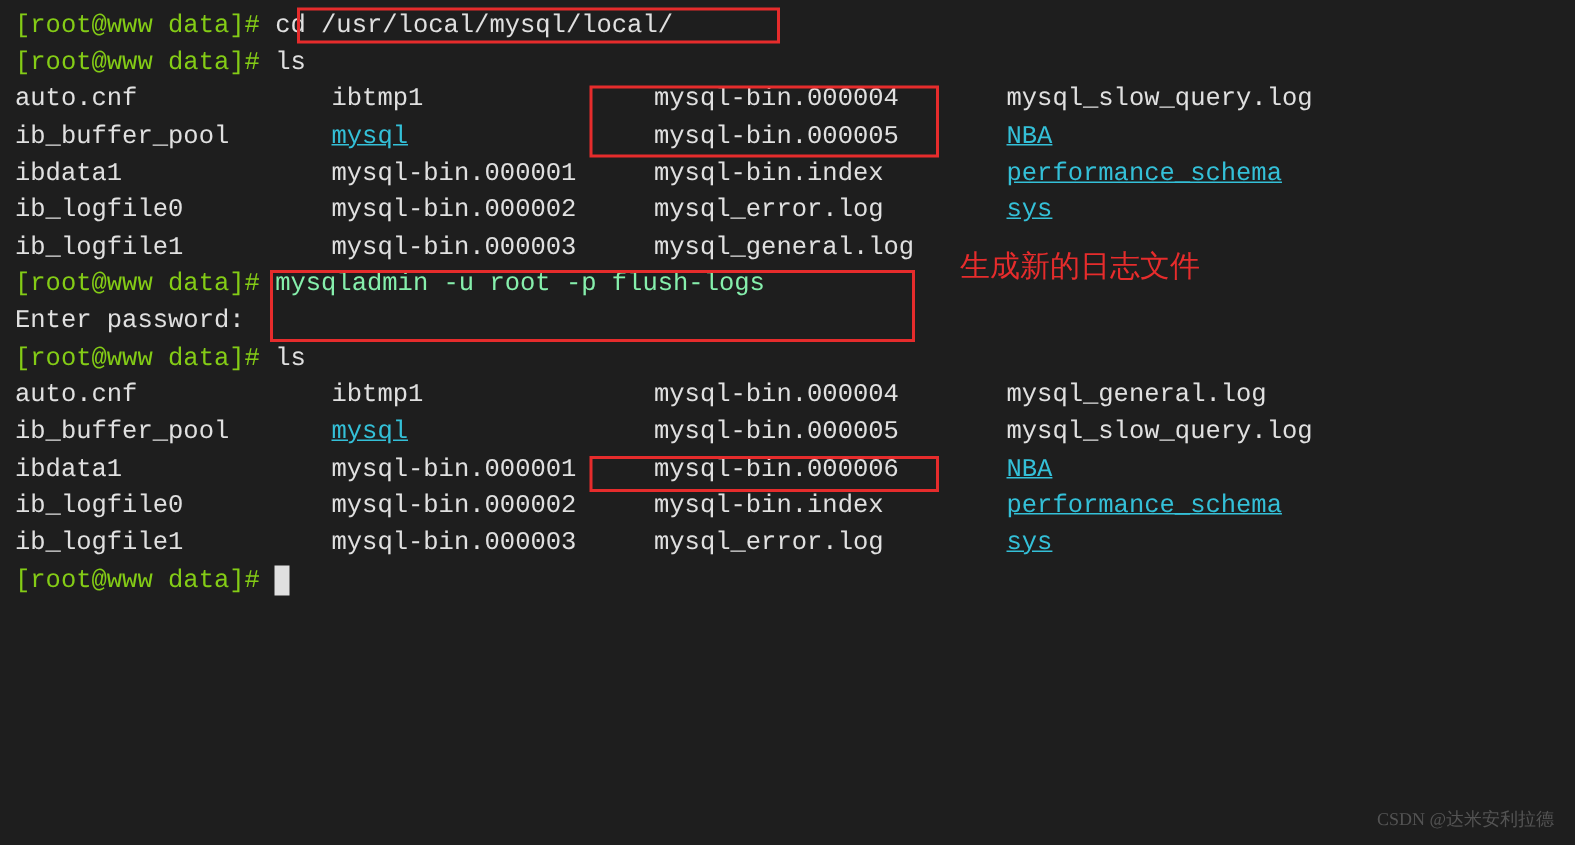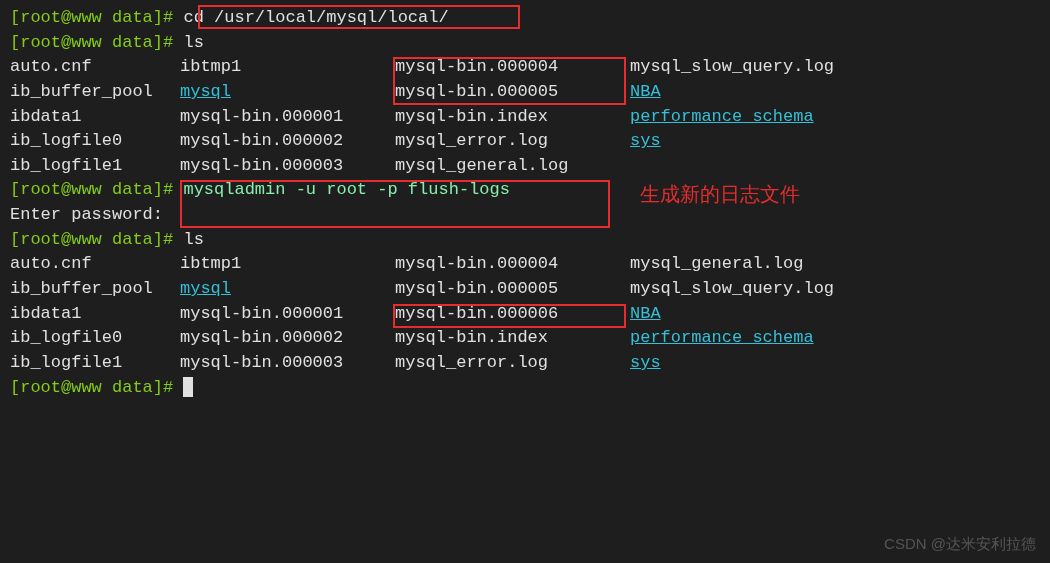--- a/index.html
+++ b/index.html
@@ -36,26 +36,26 @@
       width: 10px;
       height: 20px;
       background: #e0e0e0;
       vertical-align: text-bottom;
     }
     .watermark {
       position: absolute;
       bottom: 8px;
       right: 14px;
       color: #777;
-      font-family: Liberation Sans, sans-serif;
-      font-size: 15px;
+      font-family: Liberation Serif, serif;
+      font-size: 12px;
       opacity: 0.6;
     }
     .col1 { display: inline-block; width: 170px; }
-    .col2 { display: inline-block; width: 215px; }
+    .col2 { display: inline-block; width: 215px; margin-left: 41px; }
     .col3 { display: inline-block; width: 235px; }
   </style>
 </head>
 <body>
 
 <div class="term-line"><span class="prompt">[root@www data]#</span> <span>cd /usr/local/mysql/local/</span></div>
 <div class="term-line"><span class="prompt">[root@www data]#</span> <span>ls</span></div>
 
 <div class="term-line"><span class="col1">auto.cnf</span><span class="col2">ibtmp1</span><span class="col3">mysql-bin.000004</span><span>mysql_slow_query.log</span></div>
 <div class="term-line"><span class="col1">ib_buffer_pool</span><span class="col2 cyan">mysql</span><span class="col3">mysql-bin.000005</span><span class="cyan">NBA</span></div>
@@ -74,15 +74,15 @@
 <div class="term-line"><span class="col1">ib_logfile0</span><span class="col2">mysql-bin.000002</span><span class="col3">mysql-bin.index</span><span class="cyan">performance_schema</span></div>
 <div class="term-line"><span class="col1">ib_logfile1</span><span class="col2">mysql-bin.000003</span><span class="col3">mysql_error.log</span><span class="cyan">sys</span></div>
 
 <div class="term-line"><span class="prompt">[root@www data]#</span> <span class="cursor"></span></div>
 
 <div class="box" style="left:198px; top:5px; width:322px; height:24px;"></div>
 <div class="box" style="left:393px; top:57px; width:233px; height:48px;"></div>
 <div class="box" style="left:180px; top:180px; width:430px; height:48px;"></div>
 <div class="box" style="left:393px; top:304px; width:233px; height:24px;"></div>
 
-<div class="annotation" style="left:640px; top:180px;">生成新的日志文件</div>
+<div class="annotation" style="left:640px; top:164px;">生成新的日志文件</div>
 
 <div class="watermark">CSDN @达米安利拉德</div>
 
 </body></html>

